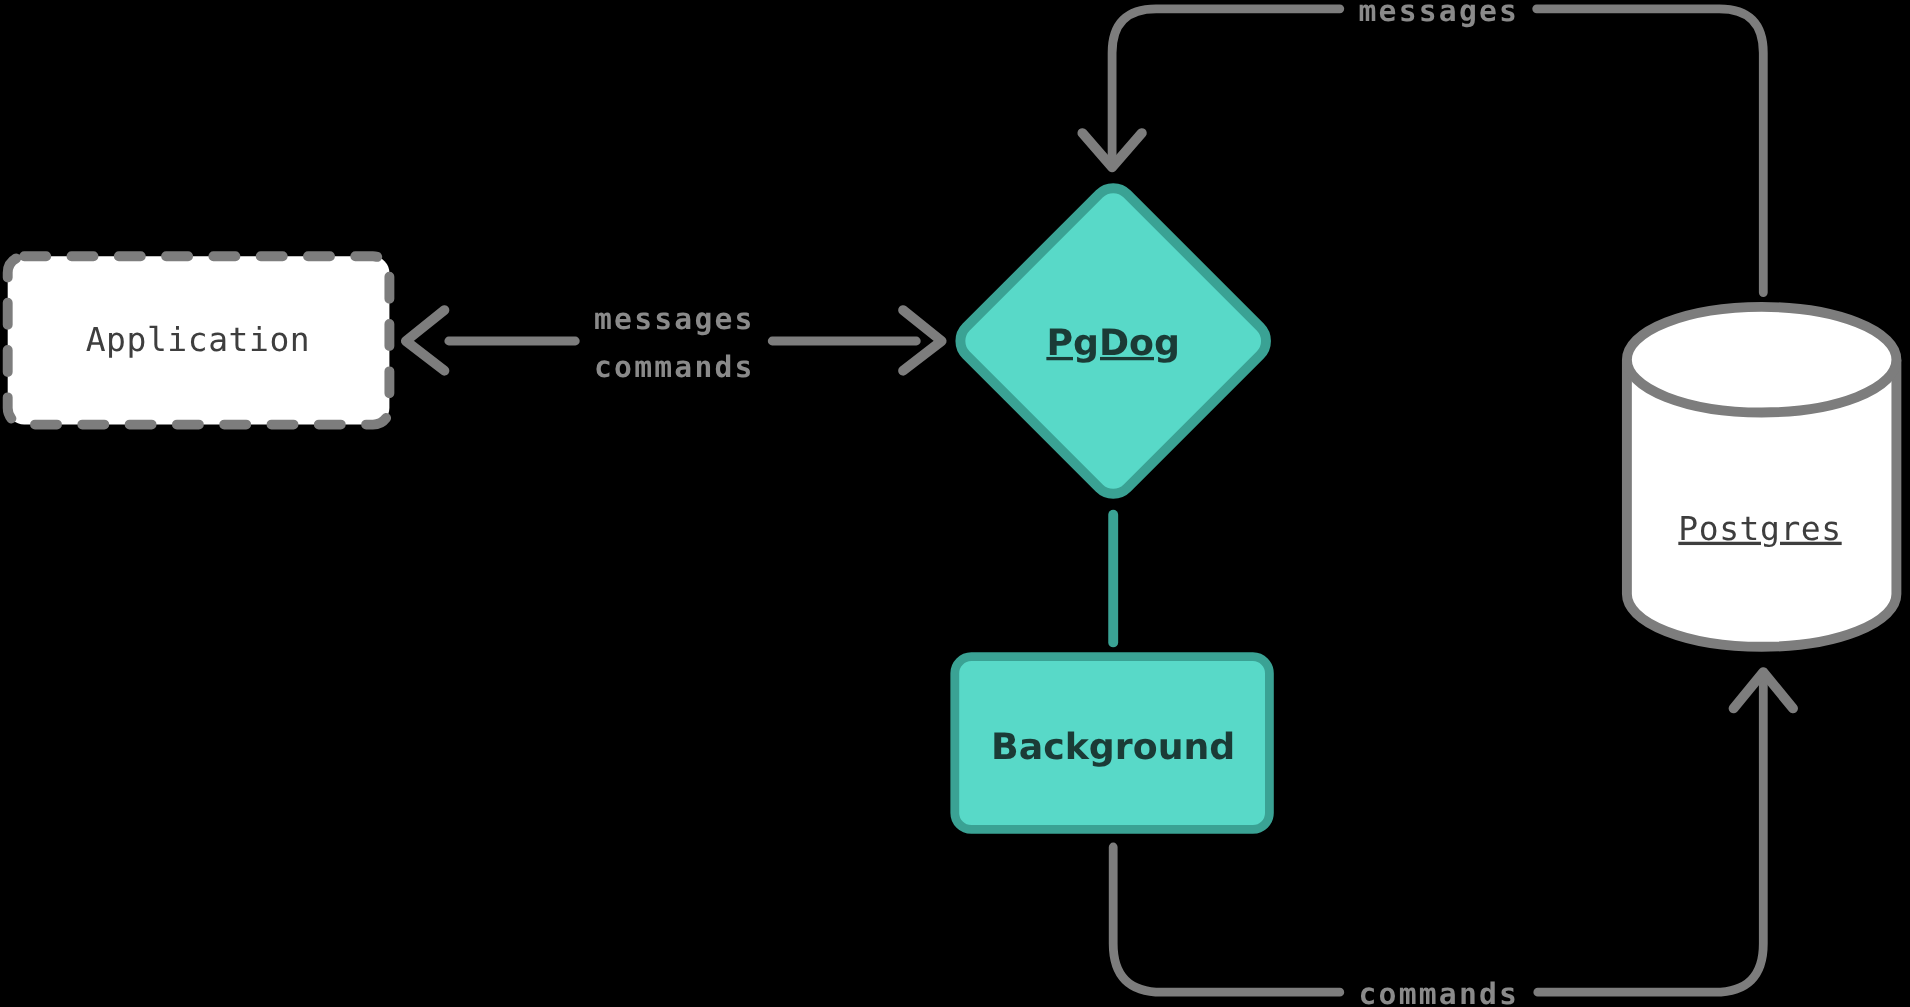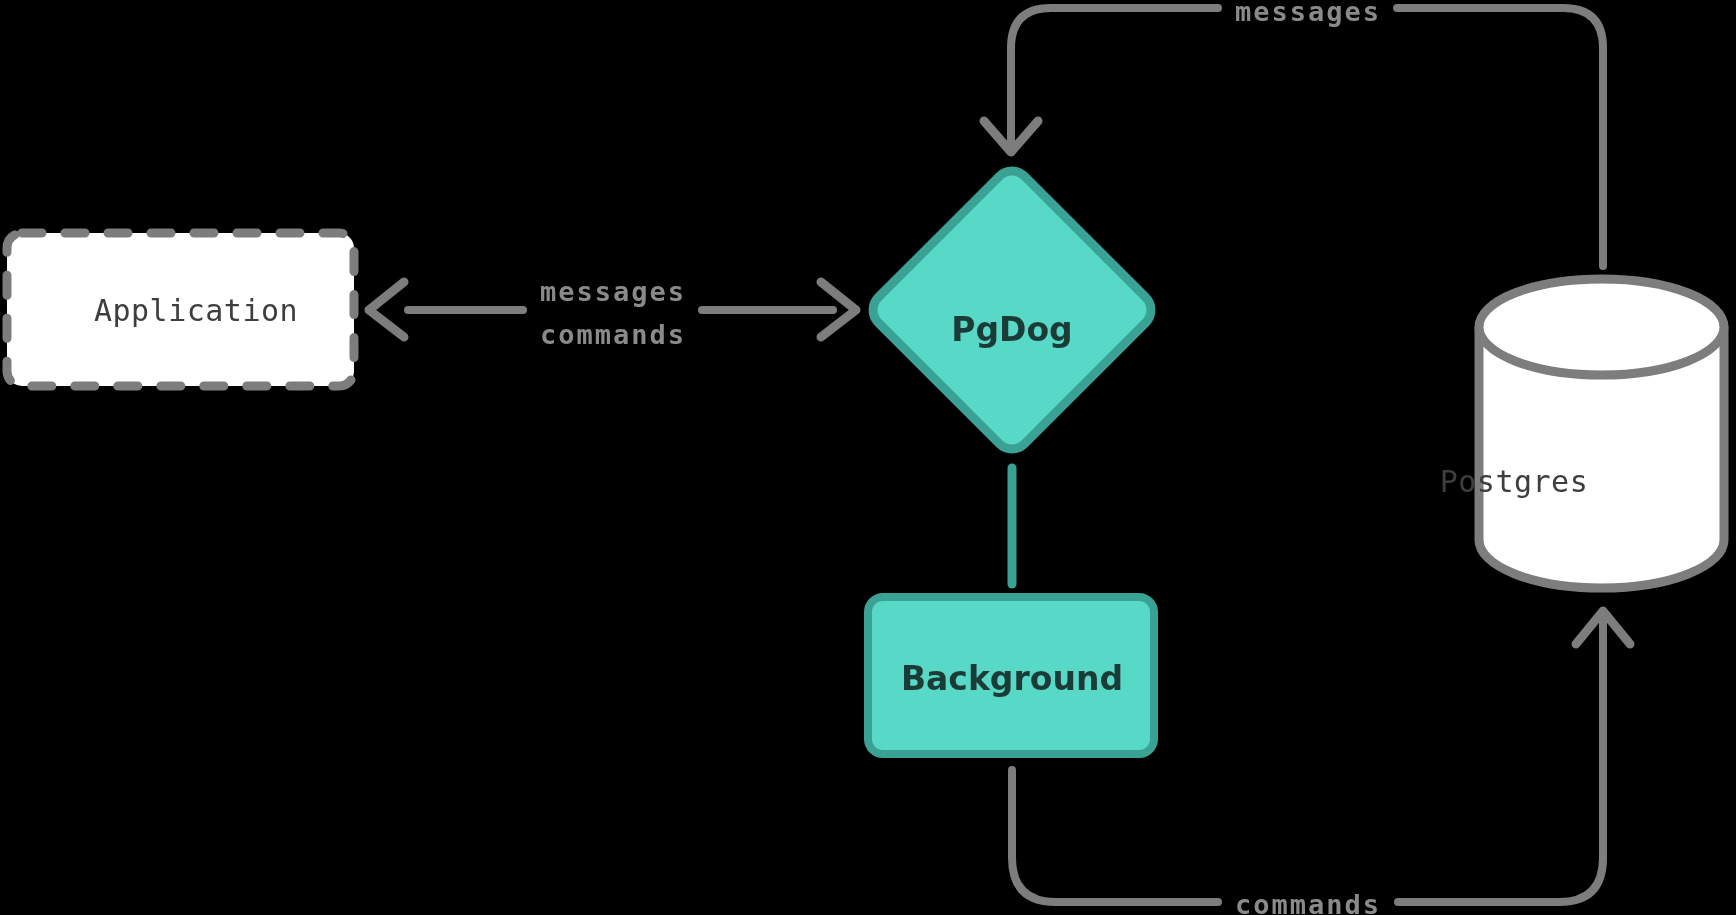--- a/index.html
+++ b/index.html
@@ -81,29 +81,29 @@
     <rect x="908.5" y="206.5" width="207" height="207" rx="18" transform="rotate(45 1012 310)" fill="#58d9c8" stroke="#3aa294" stroke-width="9"></rect>
 
     <rect x="868" y="597" width="286" height="157" rx="15" fill="#58d9c8" stroke="#3aa294" stroke-width="8"></rect>
 
     <g>
       <path d="M 1479 327 V 540 A 122.5 48 0 0 0 1724 540 V 327" fill="#ffffff" stroke="#7d7d7d" stroke-width="9"></path>
       <ellipse cx="1601.5" cy="327" rx="122.5" ry="48" fill="#ffffff" stroke="#7d7d7d" stroke-width="9"></ellipse>
     </g>
   </svg>
 
-  <div class="label mono-dark" style="left:180px; top:310px;margin-left:16px;">Application</div>
+  <div class="label mono-dark" style="left:180px; top:310px;">Application</div>
 
-  <div class="label teal-node-label" style="left:1012px; top:329px;">PgDog</div>
+  <div class="label teal-node-label" style="left:1012px; top:311px;text-decoration:underline;">PgDog</div>
 
   <div class="label teal-node-label queue-label" style="left:1012px; top:679px;">
     <div>Background</div>
   </div>
 
-  <div class="label mono-dark" style="left:1514px; top:481px;">Postgres</div>
+  <div class="label mono-dark" style="left:1600px; top:481px;text-decoration:underline;">Postgres</div>
 
   <div class="label edge-label" style="left:613px; top:291px;">messages</div>
 
   <div class="label edge-label" style="left:613px; top:334px;">commands</div>
 
   <div class="label edge-label" style="left:1308px; top:11px;">messages</div>
 
   <div class="label edge-label" style="left:1308px; top:904px;">commands</div>
 
 </div>

